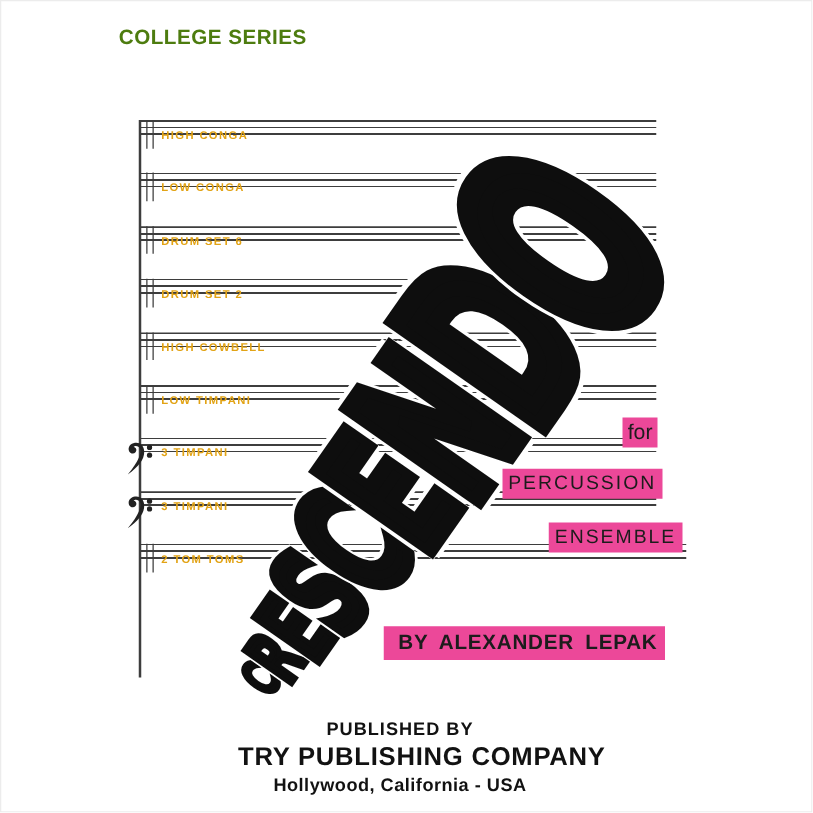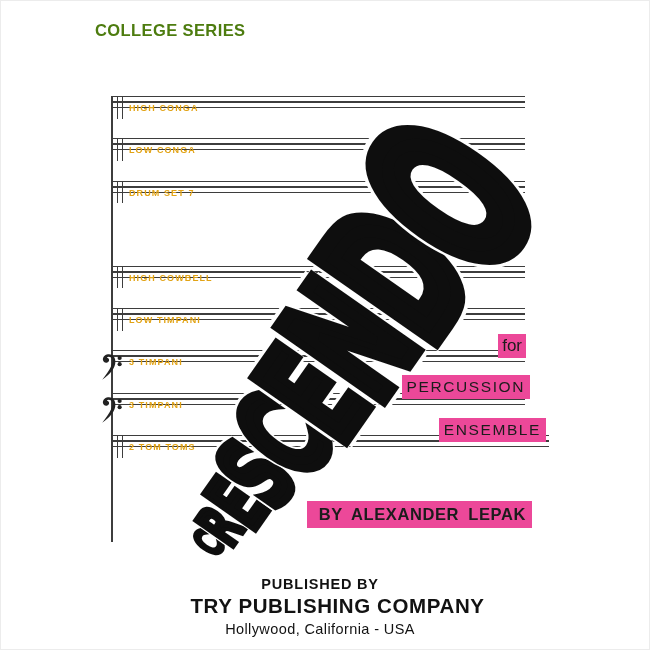--- a/index.html
+++ b/index.html
@@ -38,21 +38,21 @@
   #for{right:124px;top:334px;font-size:17px;padding:2px 4px;}
   #percussion{right:120px;top:375px;font-size:15.5px;letter-spacing:1.6px;padding:3px 5px;text-align:center;}
   #ensemble{right:104px;top:418px;font-size:15.5px;letter-spacing:1.6px;padding:3px 5px;}
   #byline{right:118px;top:501px;font-size:16.5px;font-weight:bold;letter-spacing:.6px;
           word-spacing:4px;padding:4px 6px 4px 12px;}
 
   
   #publisher{position:absolute;left:0;top:576px;width:640px;text-align:center;color:#121212;z-index:6;}
   #pub1{font-size:14.5px;font-weight:bold;letter-spacing:.8px;}
   #pub2{font-size:20.5px;font-weight:bold;letter-spacing:.6px;margin-top:2px;padding-left:35px;}
-  #pub3{font-size:14.5px;font-weight:normal;letter-spacing:.4px;margin-top:3px;}
+  #pub3{font-size:14.5px;font-weight:bold;letter-spacing:.4px;margin-top:3px;}
 </style>
 </head>
 <body>
 
 <div id="page">
 
   <div id="college">COLLEGE SERIES</div>
 
   <div id="system">
     <div id="sysbar"></div>
@@ -60,21 +60,25 @@
   <div class="staff" style="top: 96px;">
         <div class="dbar"></div>
         <span class="slabel" style="color: rgb(226, 163, 21);">HIGH CONGA</span>
       </div>
       <div class="staff" style="top: 138.4px;">
         <div class="dbar"></div>
         <span class="slabel" style="color: rgb(226, 163, 21);">LOW CONGA</span>
       </div>
       <div class="staff" style="top: 180.8px;">
         <div class="dbar"></div>
-        <span class="slabel" style="color: rgb(226, 163, 21);">DRUM SET 7</span>
+        <span class="slabel" style="color: rgb(226, 163, 21);">DRUM SET 6</span>
+      </div>
+      <div class="staff" style="top: 223.2px;">
+        <div class="dbar"></div>
+        <span class="slabel" style="color: rgb(226, 163, 21);">DRUM SET 2</span>
       </div>
       <div class="staff" style="top: 265.6px;">
         <div class="dbar"></div>
         <span class="slabel" style="color: rgb(226, 163, 21);">HIGH COWBELL</span>
       </div>
       <div class="staff" style="top: 308px;">
         <div class="dbar"></div>
         <span class="slabel" style="color: rgb(226, 163, 21);">LOW TIMPANI</span>
       </div>
       <div class="staff" style="top: 350.4px;">

